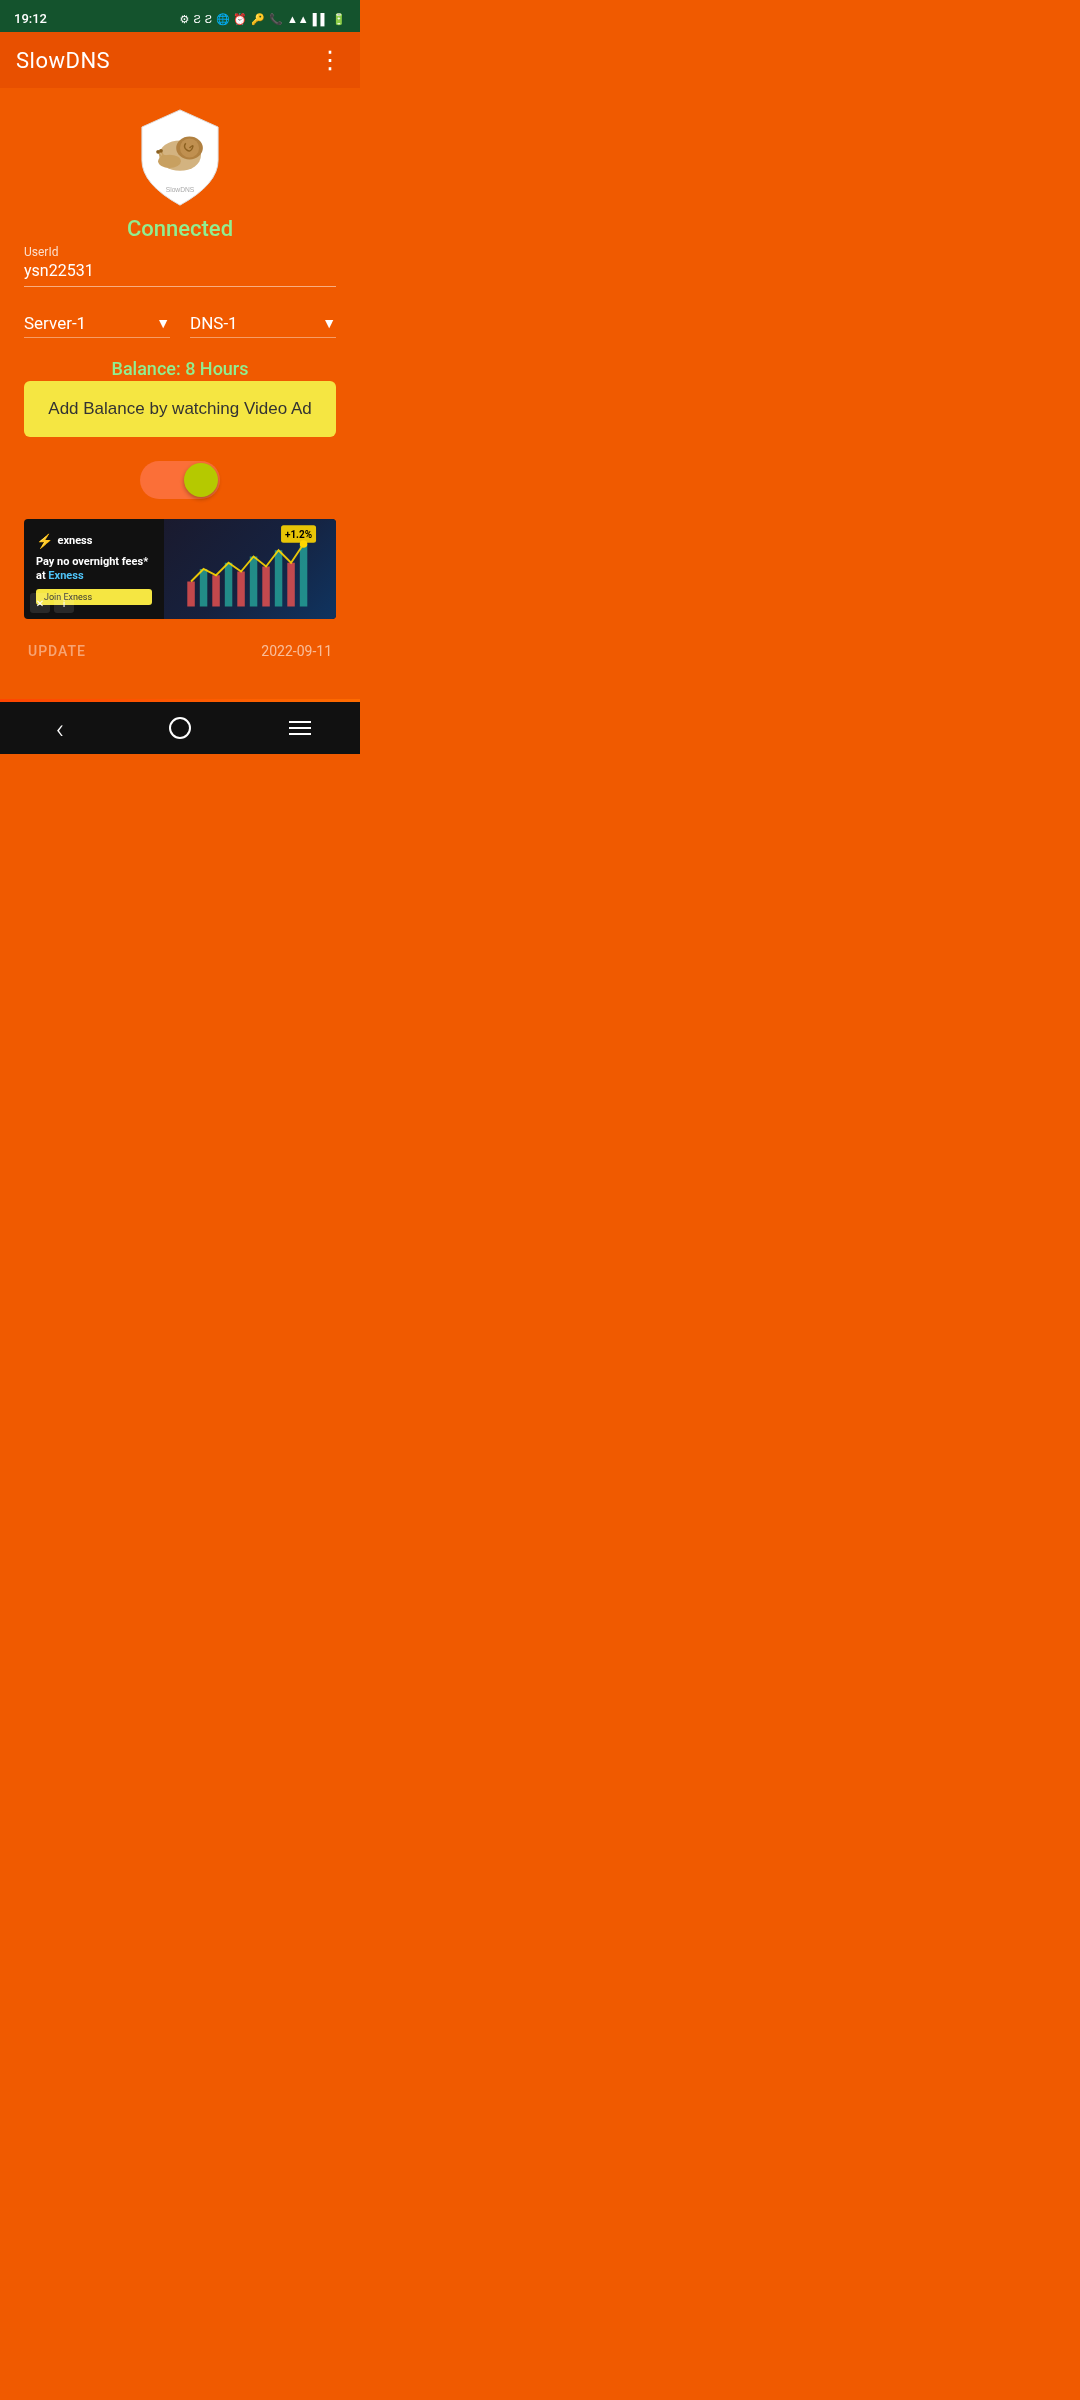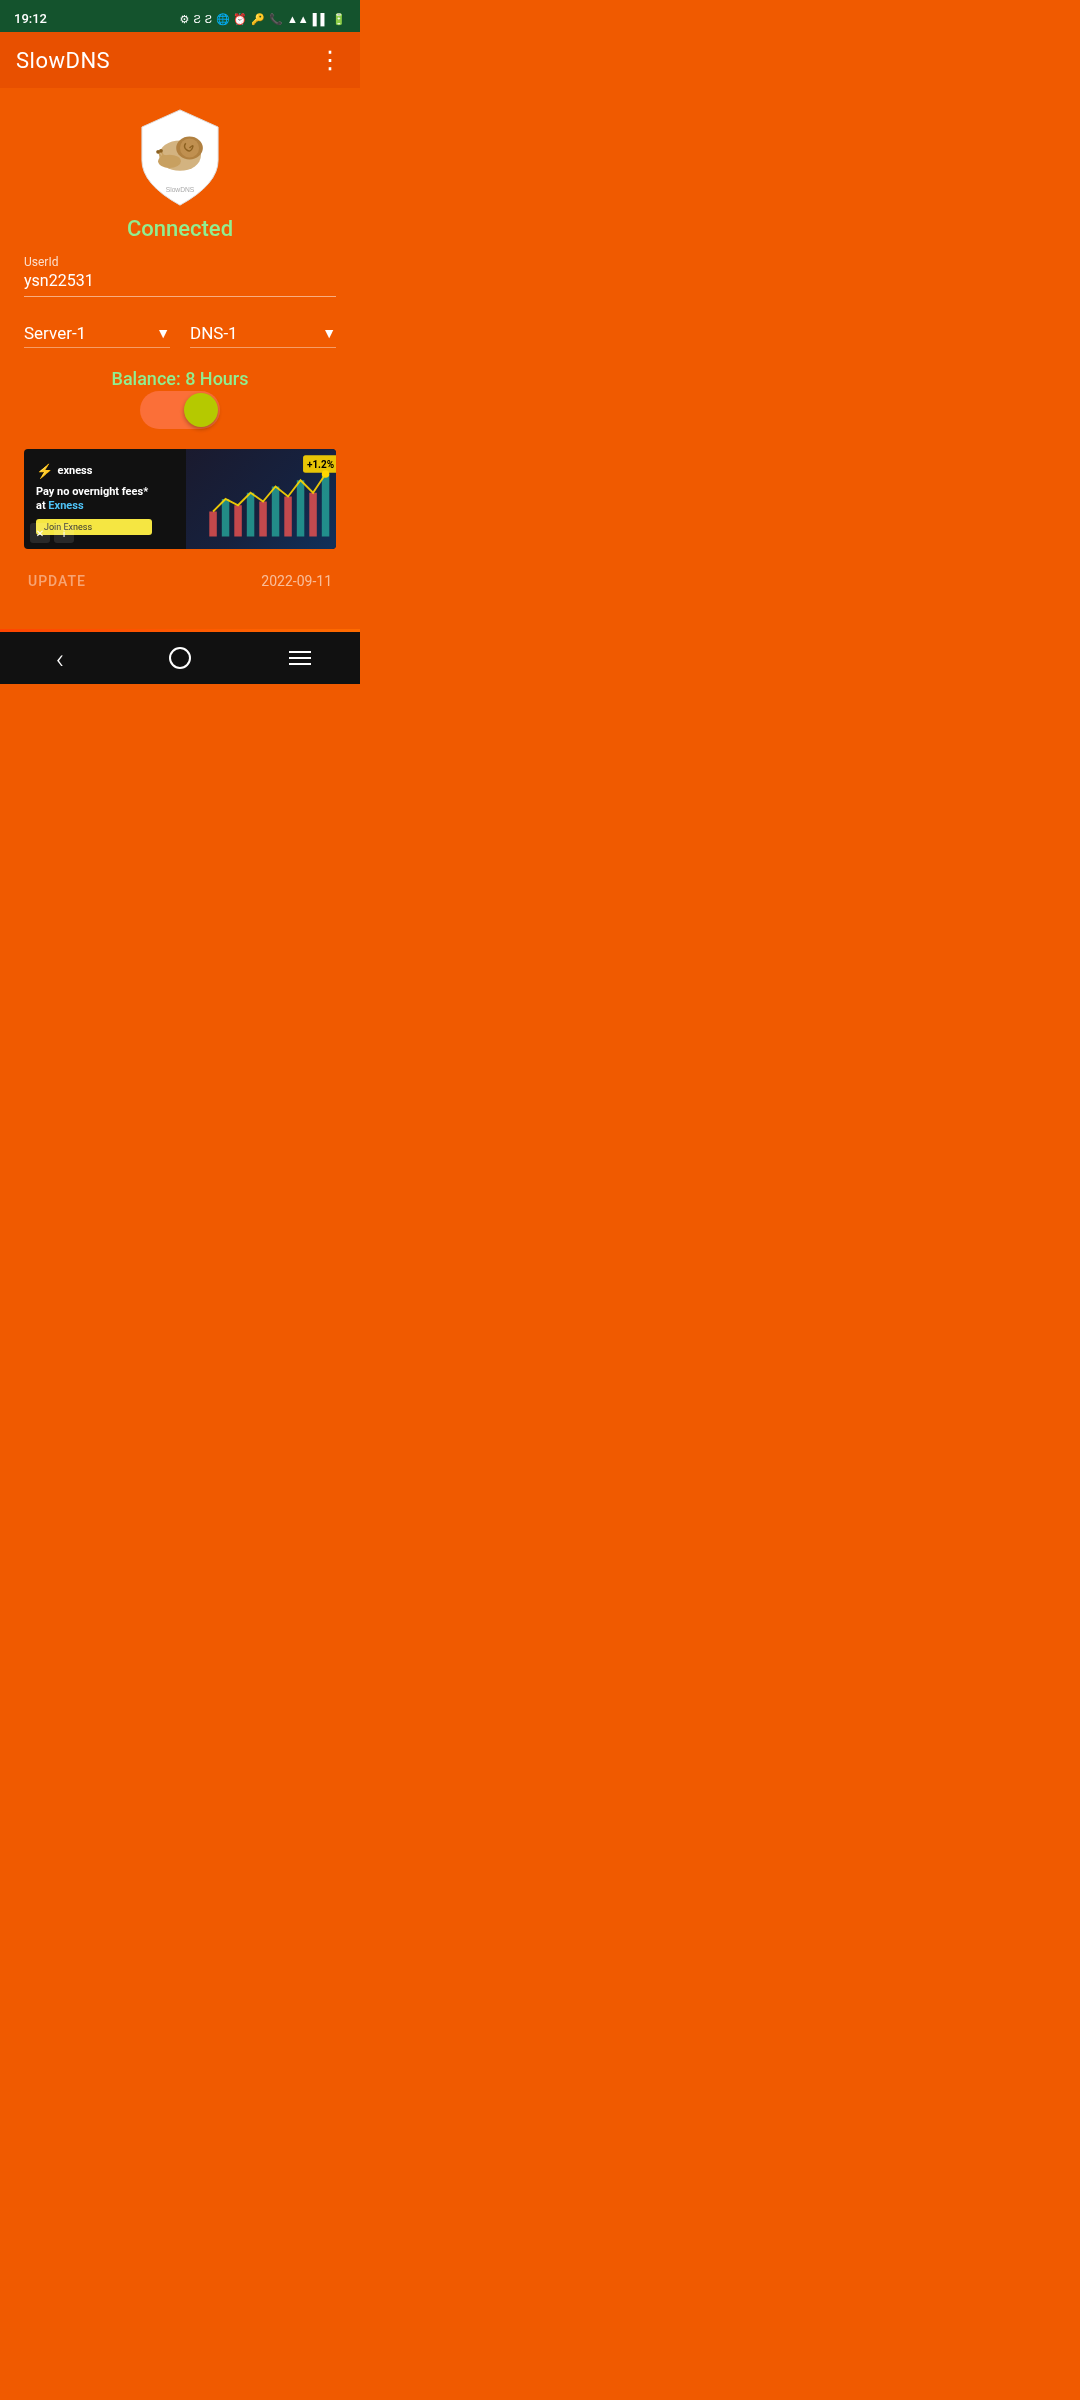--- a/index.html
+++ b/index.html
@@ -80,21 +80,21 @@
       width: 90px;
       height: 100px;
     }
 
     
     .connected-text {
       color: #90EE90;
       font-size: 22px;
       font-weight: 500;
       text-align: center;
-      margin-bottom: 14px;
+      margin-bottom: 4px;
     }
 
     
     .form-section {
       width: 100%;
       margin-bottom: 6px;
     }
     .field-label {
       color: rgba(255,255,255,0.8);
       font-size: 12px;
@@ -258,21 +258,20 @@
       border-radius: 3px;
       display: inline-block;
     }
     .ad-image-section {
       flex: 0 0 55%;
       background: linear-gradient(135deg, #1a1a2e 0%, #16213e 50%, #0f3460 100%);
       position: relative;
       overflow: hidden;
       display: flex;
       justify-content: center;
-      margin-left: 22px;
     }
     .ad-controls {
       position: absolute;
       bottom: 6px;
       left: 6px;
       display: flex;
       align-items: center;
       gap: 4px;
     }
     .ad-close-btn {
@@ -422,20 +421,21 @@
       <span class="dropdown-arrow">▼</span>
     </div>
     <div class="dropdown">
       <span class="dropdown-label">DNS-1</span>
       <span class="dropdown-arrow">▼</span>
     </div>
   </div>
 
   <div class="balance-text">Balance: 8 Hours</div>
 
+  <button class="add-balance-btn">Add Balance by watching Video Ad</button>
 
   <div class="toggle-container">
     <div class="toggle-track">
       <div class="toggle-thumb"></div>
     </div>
   </div>
 
   <div class="ad-banner">
     <div class="ad-content">
       <div class="ad-text-section">

